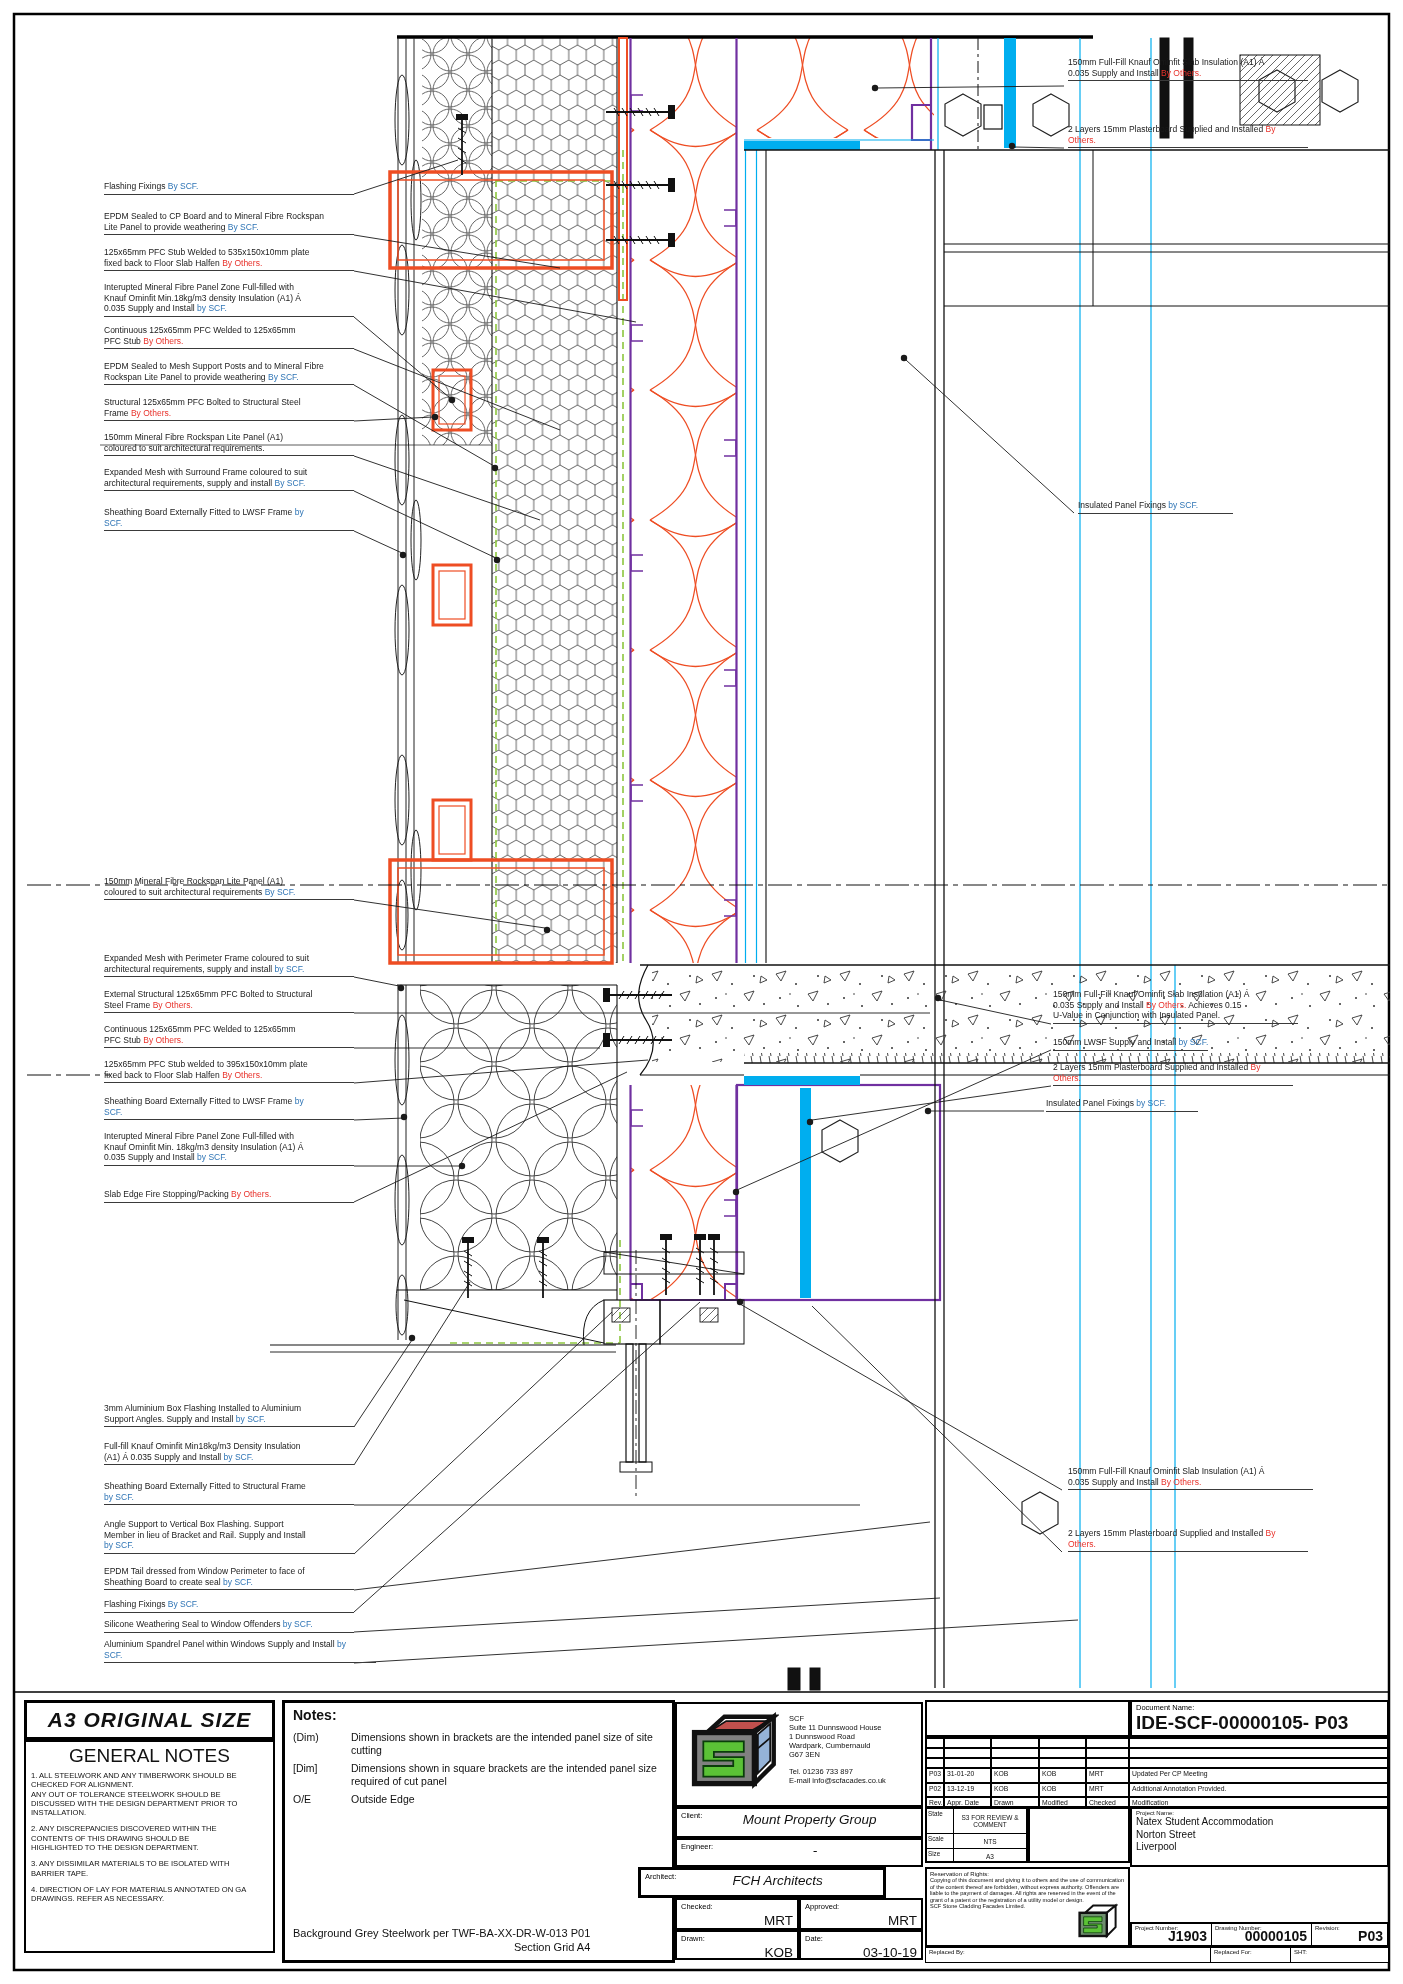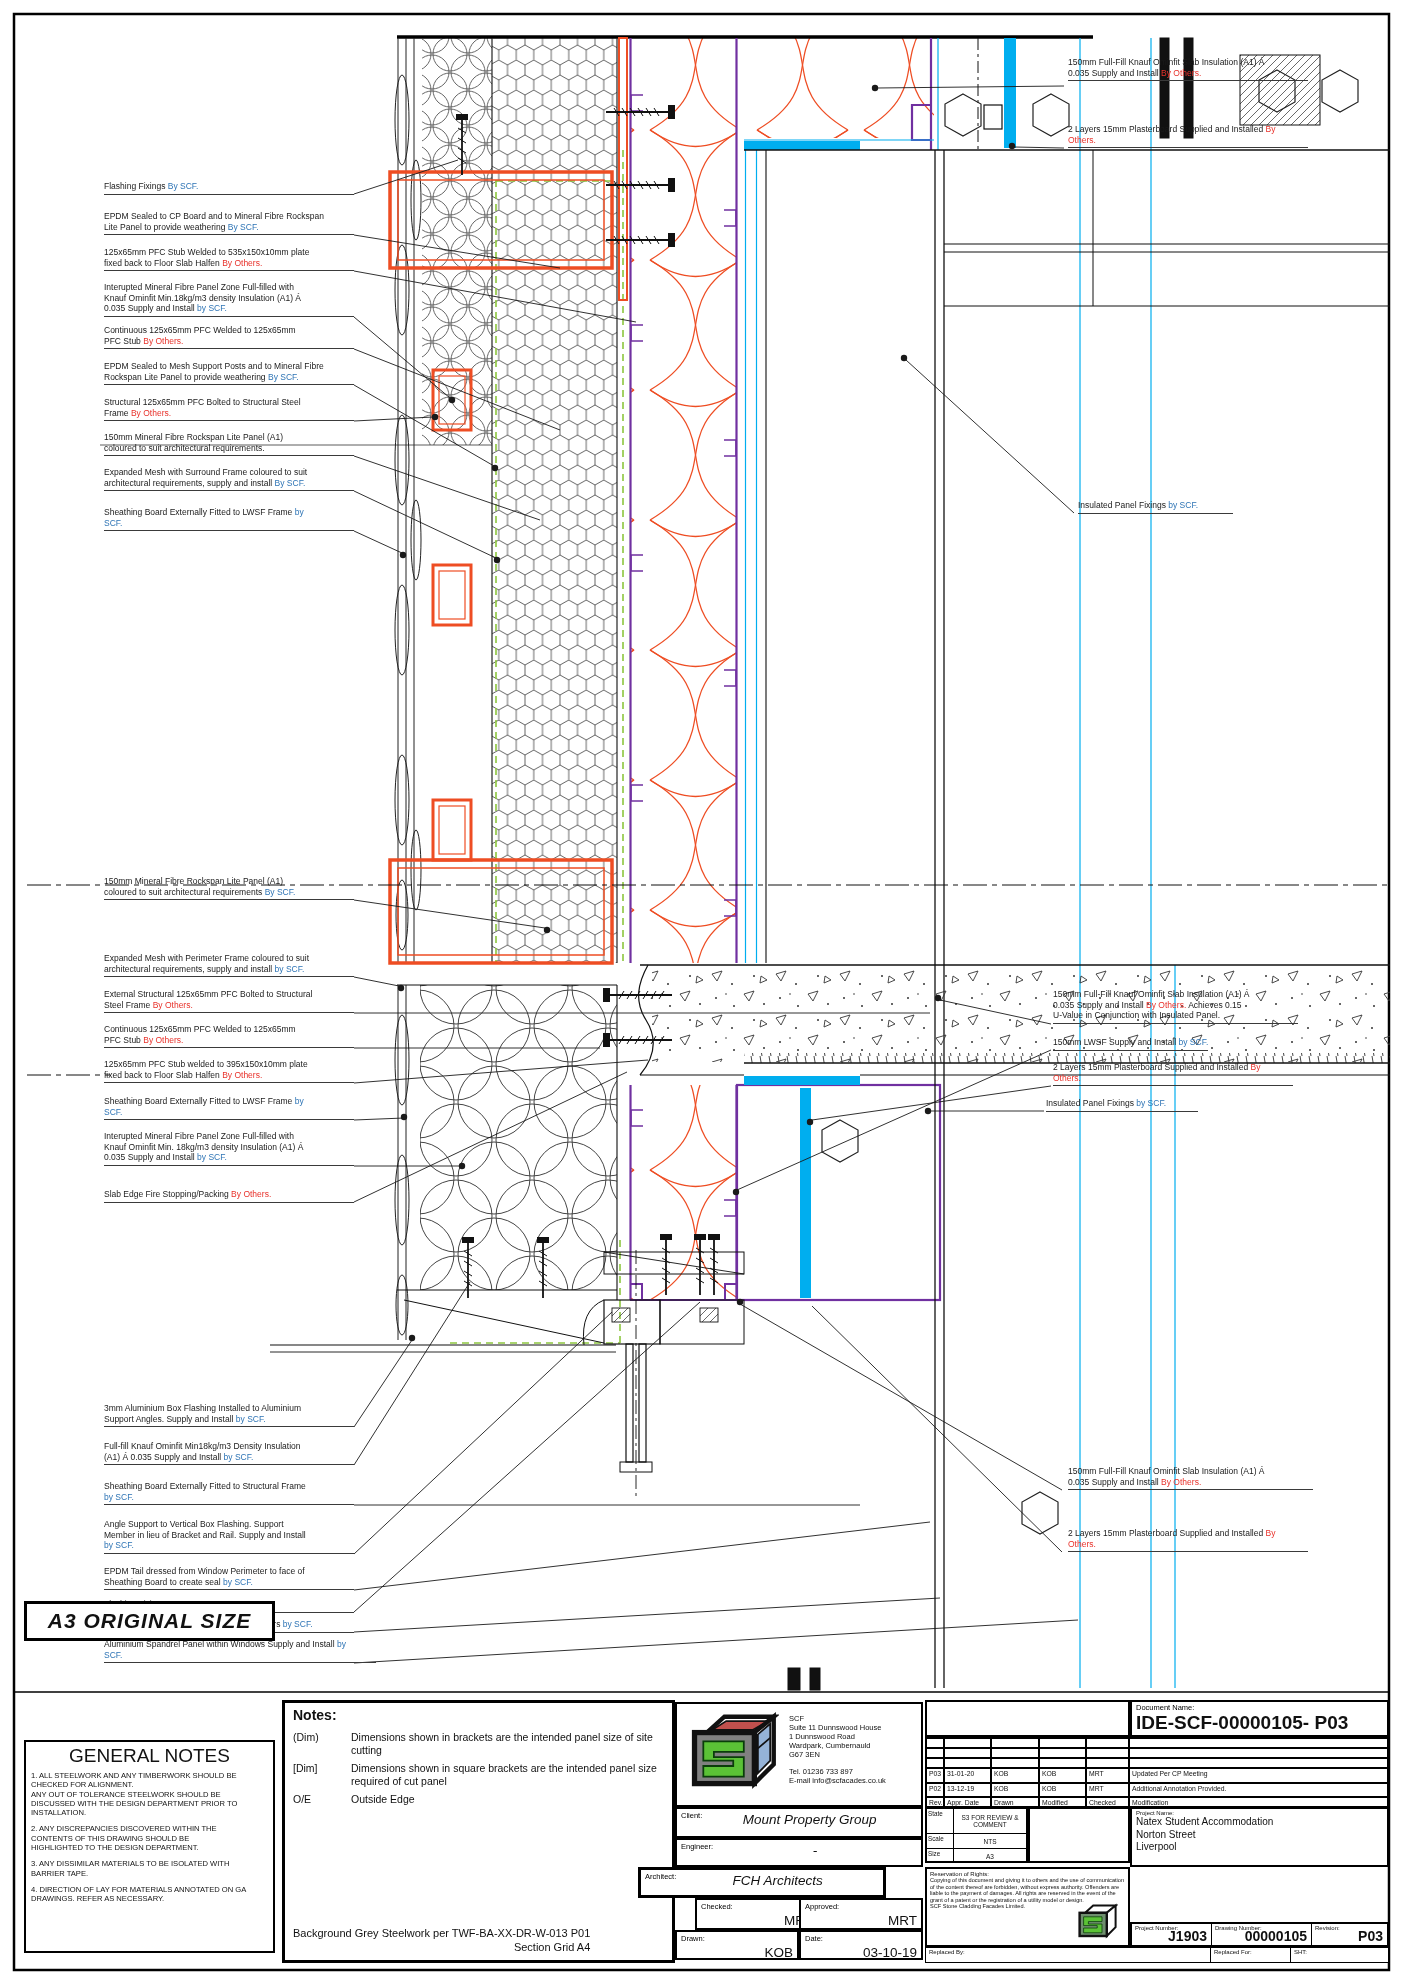--- a/index.html
+++ b/index.html
@@ -7,42 +7,42 @@
          font-family:"Liberation Sans", sans-serif;color:#111;}
   #drawing-svg{position:absolute;left:0;top:0;}
   
   #annotation-layer{position:absolute;left:0;top:0;width:100%;height:100%;pointer-events:none;}
   .ann{position:absolute;font-size:8.5px;line-height:10.6px;color:#1a1a1a;
        border-bottom:1px solid #3a3a3a;padding-bottom:2px;white-space:nowrap;}
   .ann .k{color:#1a1a1a;} .ann .b{color:#2e74b5;} .ann .r{color:#e8312a;}
   
   .tb-box{position:absolute;background:#fff;border:2px solid #000;box-sizing:border-box;}
   .tb-label{font-size:7.5px;color:#000;}
-  #box-a3{left:24px;top:1601px;width:251px;height:40px;border-width:3px;
+  #box-a3{left:24px;top:1700px;width:251px;height:40px;border-width:3px;
           display:flex;align-items:center;justify-content:center;}
   #box-a3 .a3txt{font-size:21px;font-weight:bold;font-style:italic;letter-spacing:1px;}
   #box-gn{left:24px;top:1740px;width:251px;height:213px;border-width:2px;padding:2px 5px;}
   #box-gn .gn-title{font-size:19px;text-align:center;margin:1px 0 4px 0;}
   #box-gn .gn-note{font-size:7.6px;line-height:9.3px;margin-bottom:7px;white-space:pre-line;}
   #box-notes{left:282px;top:1700px;width:393px;height:263px;border-width:3px;padding:4px 8px;}
   #box-notes .notes-title{font-size:14px;font-weight:bold;margin-bottom:8px;}
   .def-row{display:flex;font-size:10.5px;line-height:12.5px;margin-bottom:6px;}
   .def-key{width:58px;flex:none;}
   .def-text{flex:1;white-space:normal;}
   #notes-footer{position:absolute;left:8px;bottom:6px;font-size:11px;line-height:14px;text-align:right;}
   #box-logo{left:675px;top:1702px;width:248px;height:105px;border-width:2px;}
   #logo-cube{position:absolute;left:14px;top:8px;}
   #logo-address{position:absolute;left:112px;top:10px;font-size:7.5px;line-height:9px;}
   #logo-address .tel{margin-top:8px;}
   .party-row{display:flex;}
   .party-row .val{flex:1;text-align:center;font-size:13.5px;margin-top:1px;font-style:italic;}
   #box-client{left:675px;top:1807px;width:248px;height:31px;border-width:2px;padding:2px 4px;}
   #box-eng{left:675px;top:1838px;width:248px;height:29px;border-width:2px;padding:2px 4px;}
   #box-arch{left:638px;top:1867px;width:248px;height:31px;border-width:3px;padding:2px 4px;}
-  #box-chk{left:675px;top:1898px;width:124px;height:32px;border-width:2px;padding:2px 4px;margin-left:20px;}
+  #box-chk{left:675px;top:1898px;width:124px;height:32px;border-width:2px;padding:2px 4px;}
   #box-app{left:799px;top:1898px;width:124px;height:32px;border-width:2px;padding:2px 4px;}
   #box-drawn{left:675px;top:1930px;width:124px;height:30px;border-width:2px;padding:2px 4px;}
   #box-date{left:799px;top:1930px;width:124px;height:30px;border-width:2px;padding:2px 4px;}
   .sig-val{font-size:13.5px;text-align:right;margin-top:2px;}
   #box-revempty{left:925px;top:1700px;width:205px;height:37px;border-width:2px;}
   #box-doc{left:1130px;top:1700px;width:259px;height:37px;border-width:2px;padding:1px 4px;}
   #box-doc .doc-name{font-size:19px;font-weight:bold;white-space:nowrap;}
   #rev-table{left:925px;top:1737px;width:464px;height:70px;position:absolute;display:grid;
              grid-template-columns:18px 47px 48px 47px 43px 1fr;
              grid-template-rows:10px 10px 10px 15px 14px 11px;

